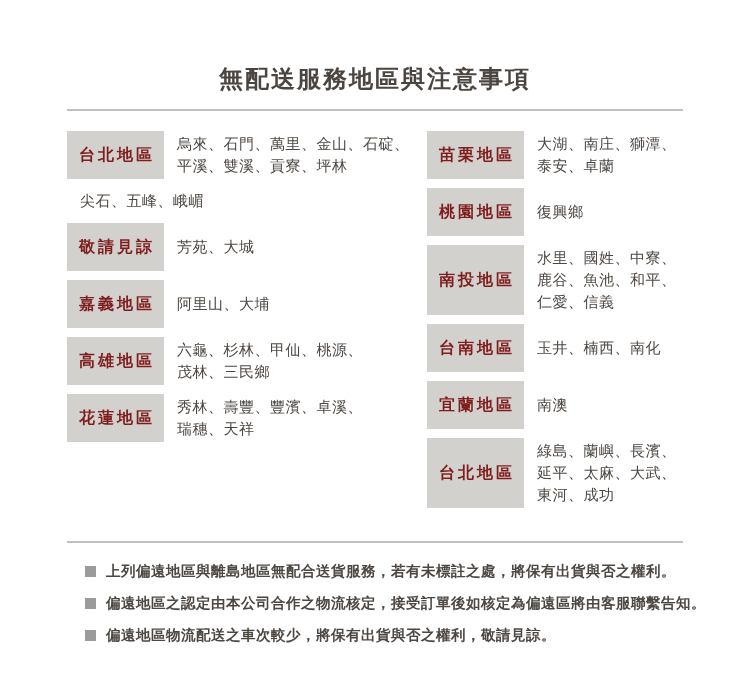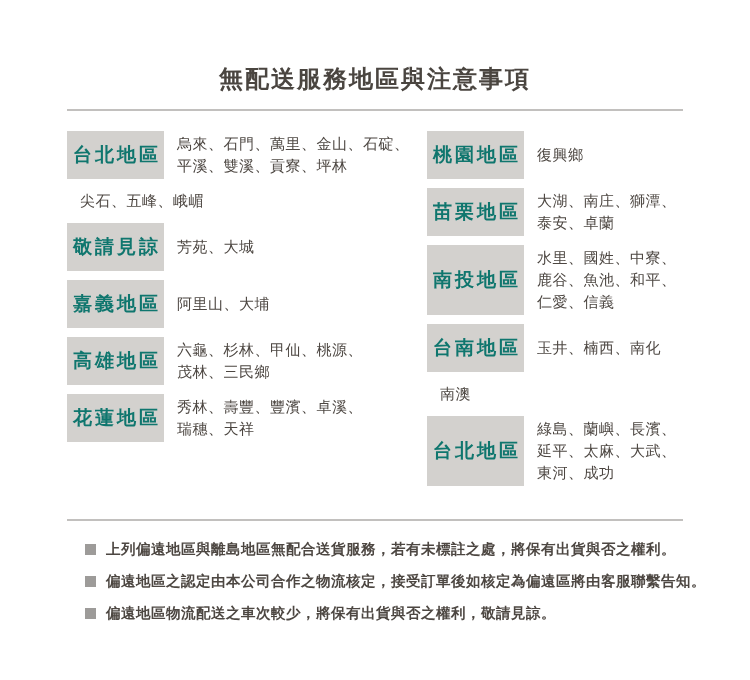--- a/index.html
+++ b/index.html
@@ -47,25 +47,25 @@
     align-items: stretch;
   }
   .region-label {
     flex: none;
     width: 97px;
     min-height: 48px;
     background: #d3d1ce;
     display: flex;
     align-items: center;
     justify-content: center;
-    font-size: 19px;
+    font-size: 16px;
     font-weight: bold;
     letter-spacing: 3px;
     text-indent: 3px;
-    color: #0f766e;
+    color: #7f1d1d;
   }
   .region-districts {
     flex: 1;
     display: flex;
     align-items: center;
     margin-left: 13px;
     font-size: 15px;
     line-height: 22px;
     letter-spacing: 0.5px;
     color: #4d4742;
@@ -137,39 +137,40 @@
       </div>
       <div class="region-row">
         <div class="region-label">花蓮地區</div>
         <div class="region-districts">秀林、壽豐、豐濱、卓溪、
 瑞穗、天祥</div>
       </div>
     </div>
 
     <div class="region-col">
       <div class="region-row">
-        <div class="region-label">桃園地區</div>
-        <div class="region-districts">復興鄉</div>
-      </div>
-      <div class="region-row">
         <div class="region-label">苗栗地區</div>
         <div class="region-districts">大湖、南庄、獅潭、
 泰安、卓蘭</div>
+      </div>
+      <div class="region-row">
+        <div class="region-label">桃園地區</div>
+        <div class="region-districts">復興鄉</div>
       </div>
       <div class="region-row">
         <div class="region-label">南投地區</div>
         <div class="region-districts">水里、國姓、中寮、
 鹿谷、魚池、和平、
 仁愛、信義</div>
       </div>
       <div class="region-row">
         <div class="region-label">台南地區</div>
         <div class="region-districts">玉井、楠西、南化</div>
       </div>
       <div class="region-row">
+        <div class="region-label">宜蘭地區</div>
         <div class="region-districts">南澳</div>
       </div>
       <div class="region-row">
         <div class="region-label">台北地區</div>
         <div class="region-districts">綠島、蘭嶼、長濱、
 延平、太麻、大武、
 東河、成功</div>
       </div>
     </div>
 

